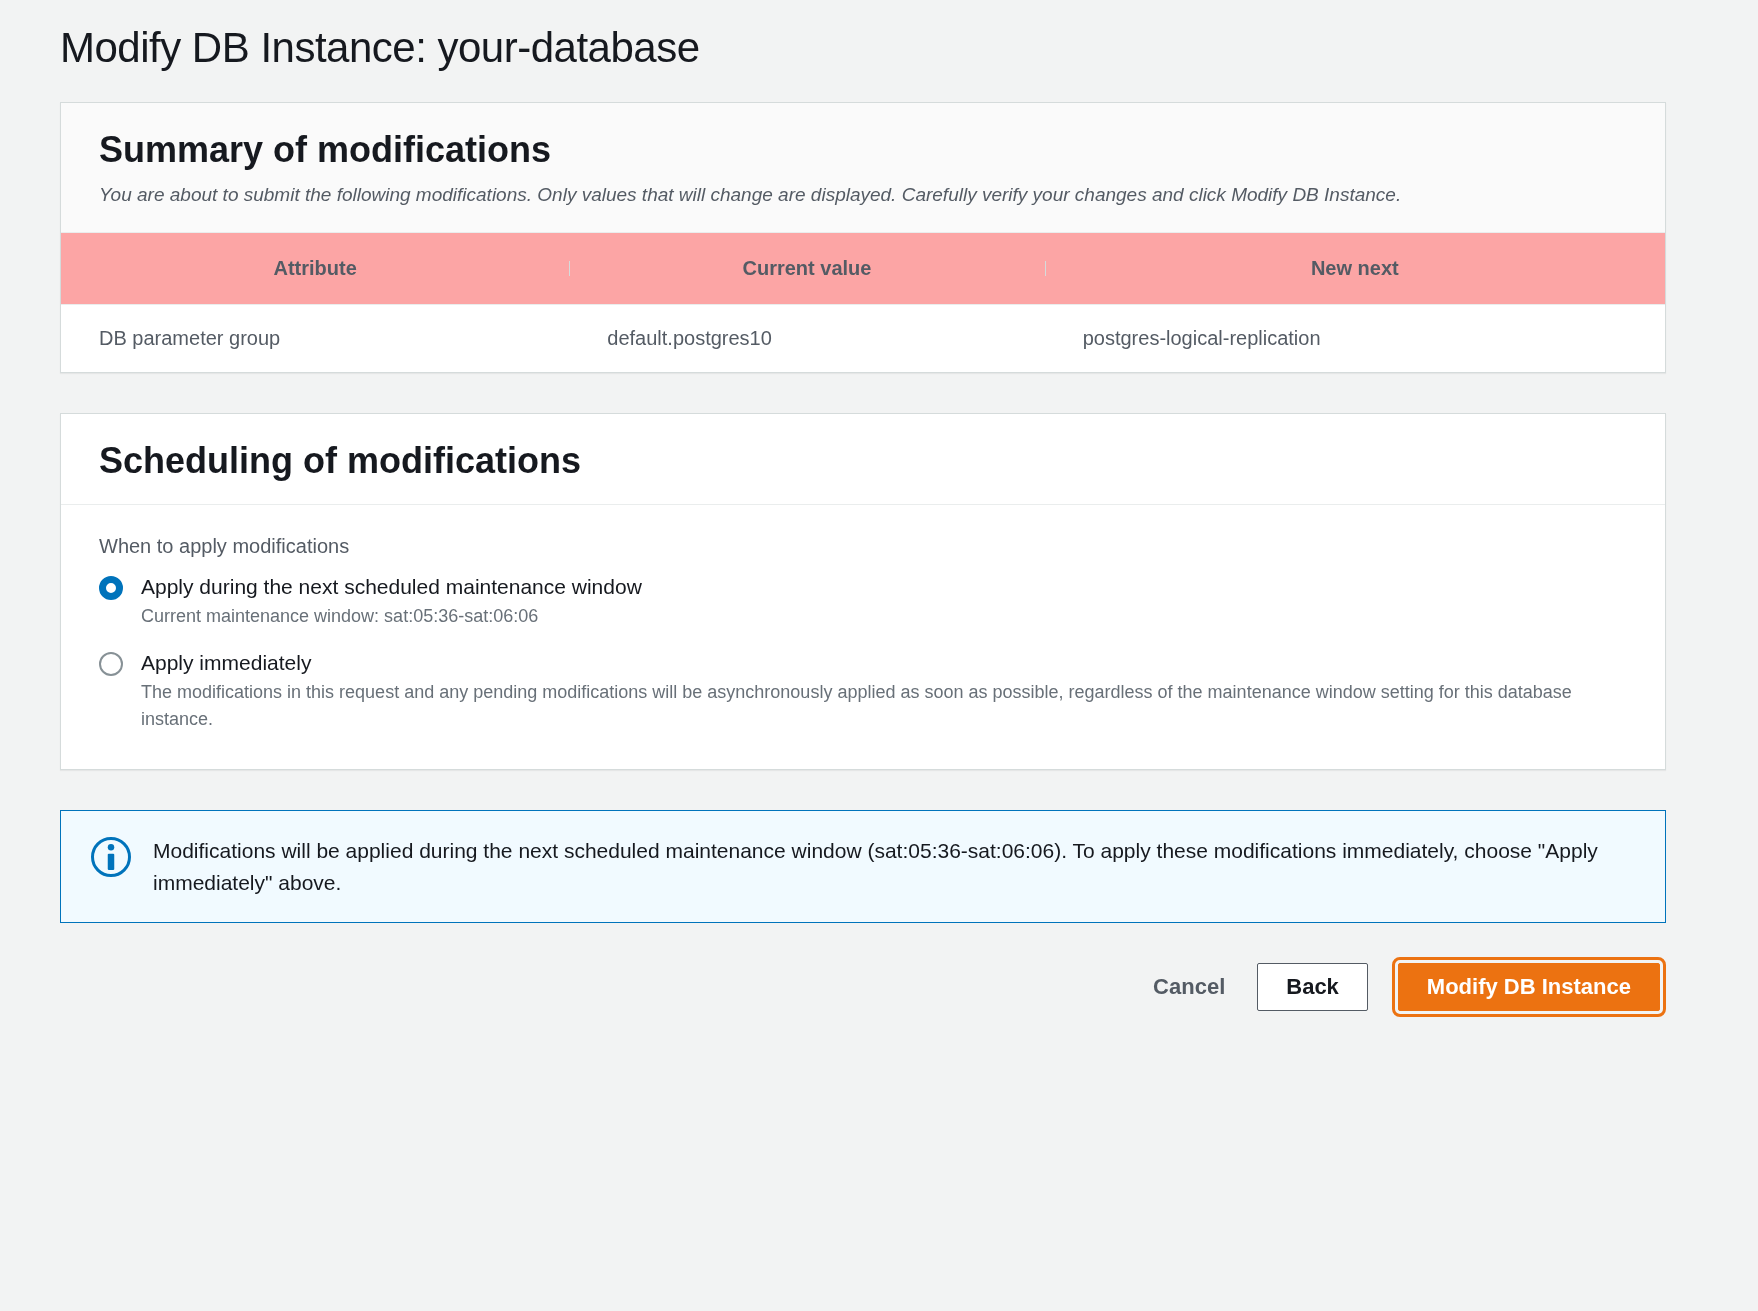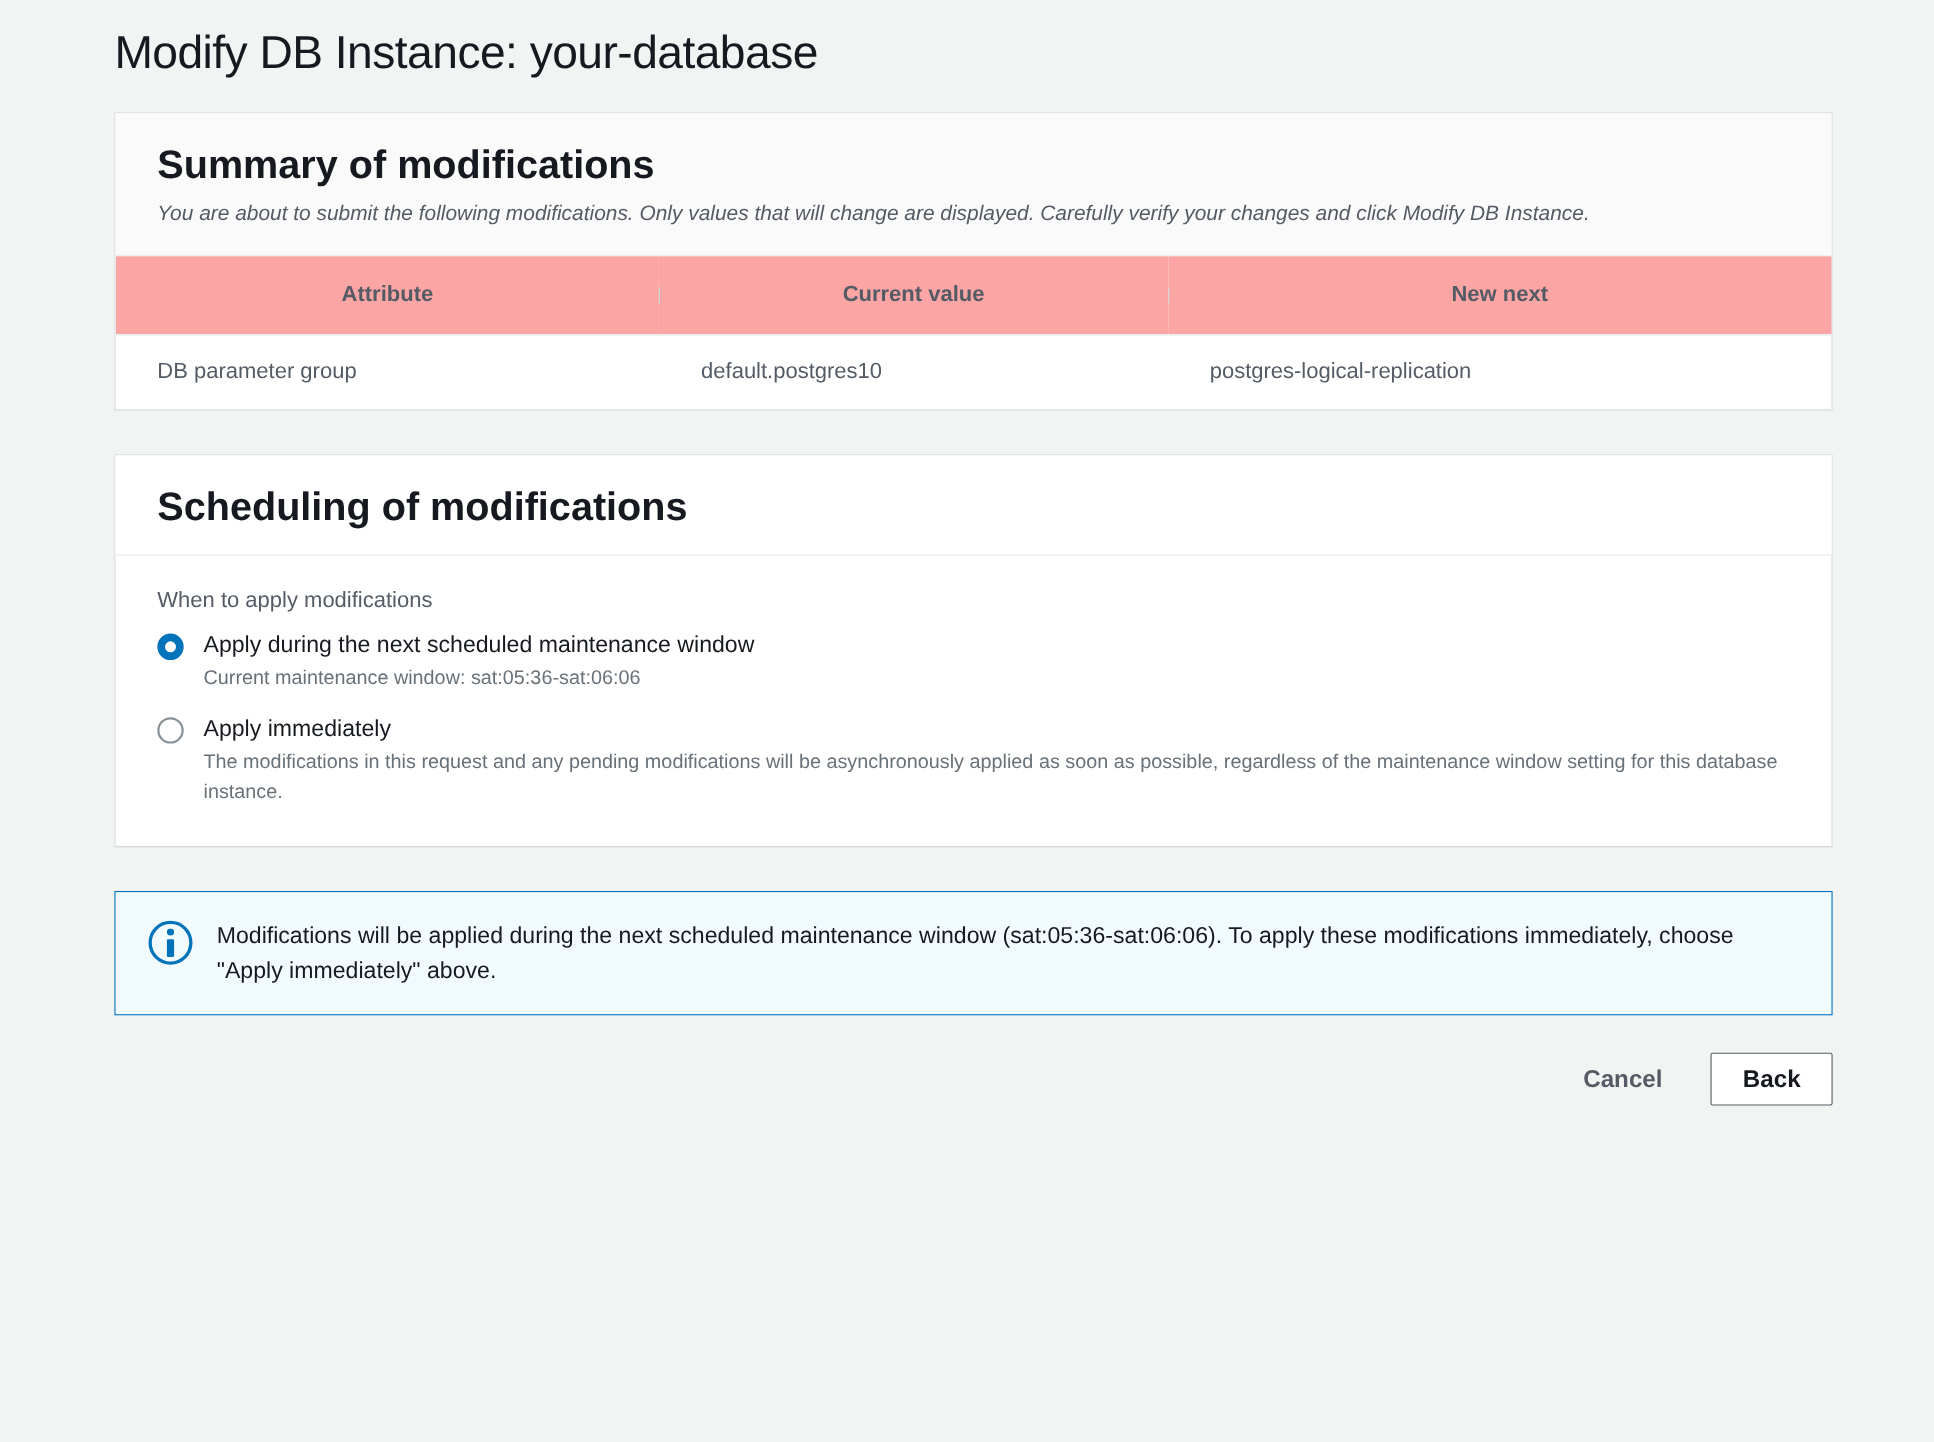--- a/index.html
+++ b/index.html
@@ -8,21 +8,21 @@
       padding: 0;
     }
     body {
       font-family: "Amazon Ember", "Helvetica Neue", Helvetica, Arial, sans-serif;
       background: #f2f3f3;
       color: #16191f;
       padding: 0;
     }
     .page {
       width: 1734px;
-      padding: 0 68px 40px 104px;
+      padding: 0 68px 40px 60px;
     }
     .page-title {
       font-size: 42px;
       font-weight: 400;
       color: #16191f;
       padding: 24px 0 30px 0;
       letter-spacing: -0.5px;
     }
     .panel {
       background: #ffffff;
@@ -164,21 +164,21 @@
     }
     .info-body {
       font-size: 21px;
       color: #16191f;
       line-height: 1.5;
     }
     .actions-row {
       display: flex;
       justify-content: flex-end;
       align-items: center;
-      gap: 36px;
+      gap: 24px;
     }
     .btn-link {
       background: none;
       border: none;
       font-size: 22px;
       font-weight: 700;
       color: #545b64;
       cursor: pointer;
       padding: 10px 8px;
     }
@@ -270,14 +270,17 @@
       </svg>
     </div>
     <div class="info-content">
       <div class="info-body">Modifications will be applied during the next scheduled maintenance window (sat:05:36-sat:06:06). To apply these modifications immediately, choose "Apply immediately" above.</div>
     </div>
   </div>
 
   <div class="actions-row">
     <button class="btn-link">Cancel</button>
     <button class="btn-secondary">Back</button>
+    <div class="btn-primary-wrap">
+      <button class="btn-primary">Modify DB Instance</button>
+    </div>
   </div>
 </div>
 
 </body></html>

